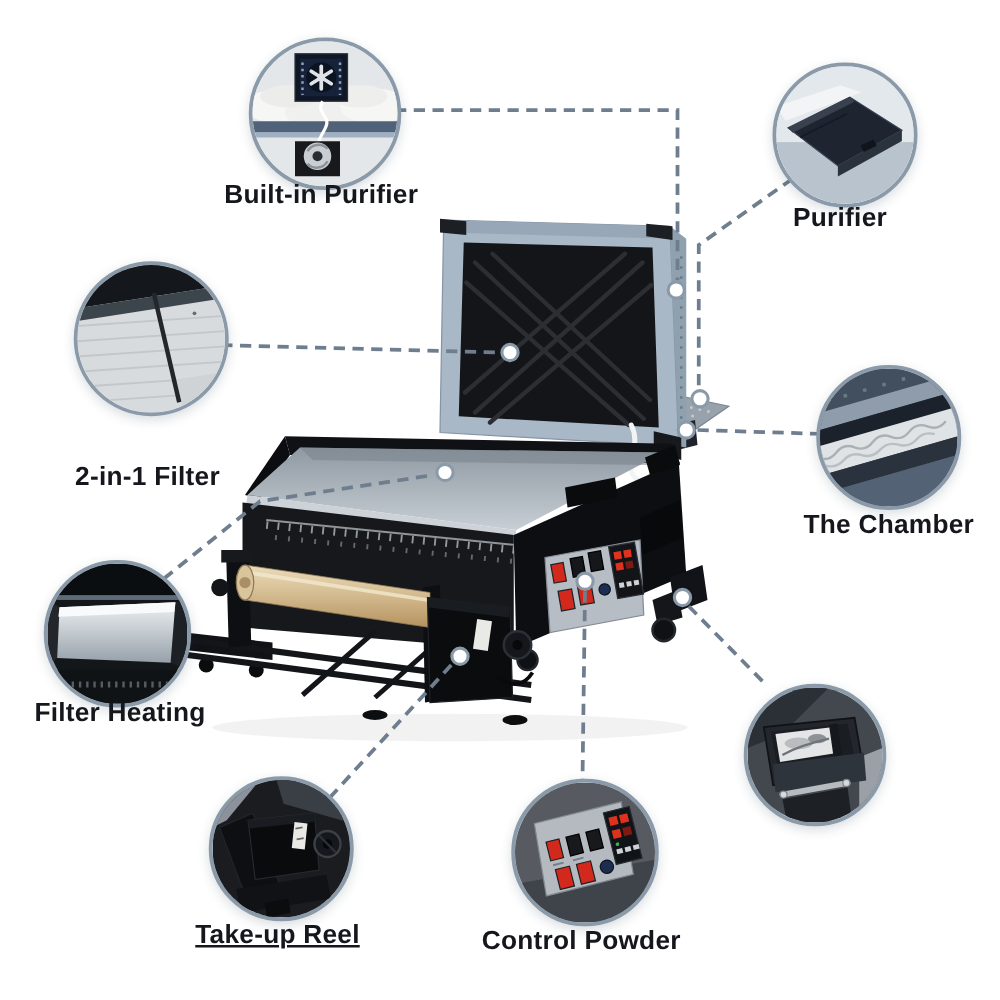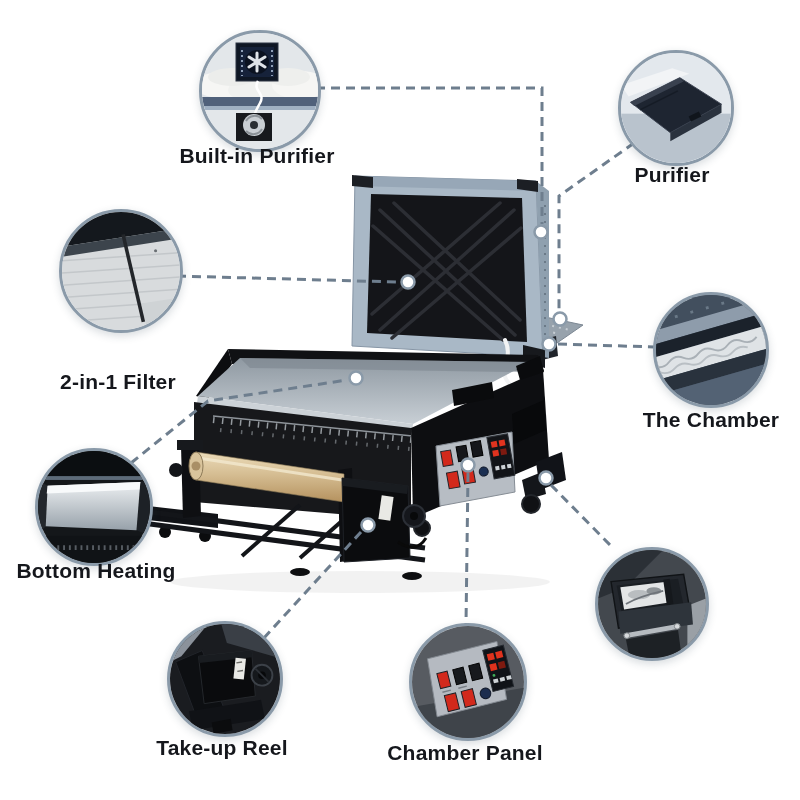--- a/index.html
+++ b/index.html
@@ -27,21 +27,21 @@
   #c-powder{left:595px;top:547px;width:108px;height:108px;}
   #c-takeup{left:167px;top:621px;width:110px;height:110px;}
   #c-control{left:409px;top:623px;width:112px;height:112px;}
   
   #l-purifier{left:127px;top:144px;width:260px;}
   #l-preheat{left:572px;top:163px;width:200px;}
   #l-filter{left:8px;top:331px;width:220px;margin-top:39px;}
   #l-chamber{left:611px;top:408px;width:200px;}
   #l-bottomheat{left:0px;top:559px;width:192px;}
   #l-powder{left:550px;top:663px;width:200px;}
-  #l-takeup{left:122px;top:736px;width:200px;}
+  #l-takeup{left:122px;top:736px;width:200px;text-decoration:underline;}
   #l-control{left:365px;top:741px;width:200px;}
 </style>
 </head>
 <body>
 
 <div id="stage">
 
   <svg id="machine-layer" viewBox="0 0 800 800">
     <defs>
       <linearGradient id="trayGrad" x1="0" y1="0" x2="0" y2="1">
@@ -342,17 +342,17 @@
         <rect x="97" y="62" width="5" height="4" fill="#cdd2d6"></rect>
         <circle cx="85" cy="58" r="1.5" fill="#3fae5a"></circle>
       </g>
     </svg>
   </div>
 
   <div class="callout-label" id="l-purifier">Built-in Purifier</div>
   <div class="callout-label" id="l-preheat">Purifier</div>
   <div class="callout-label" id="l-filter">2-in-1 Filter</div>
   <div class="callout-label" id="l-chamber">The Chamber</div>
-  <div class="callout-label" id="l-bottomheat">Bottom Heating</div>
+  <div class="callout-label" id="l-bottomheat">Filter Heating</div>
   <div class="callout-label" id="l-takeup">Take-up Reel</div>
-  <div class="callout-label" id="l-control">Chamber Panel</div>
+  <div class="callout-label" id="l-control">Control Powder</div>
 
 </div>
 
 </body></html>

